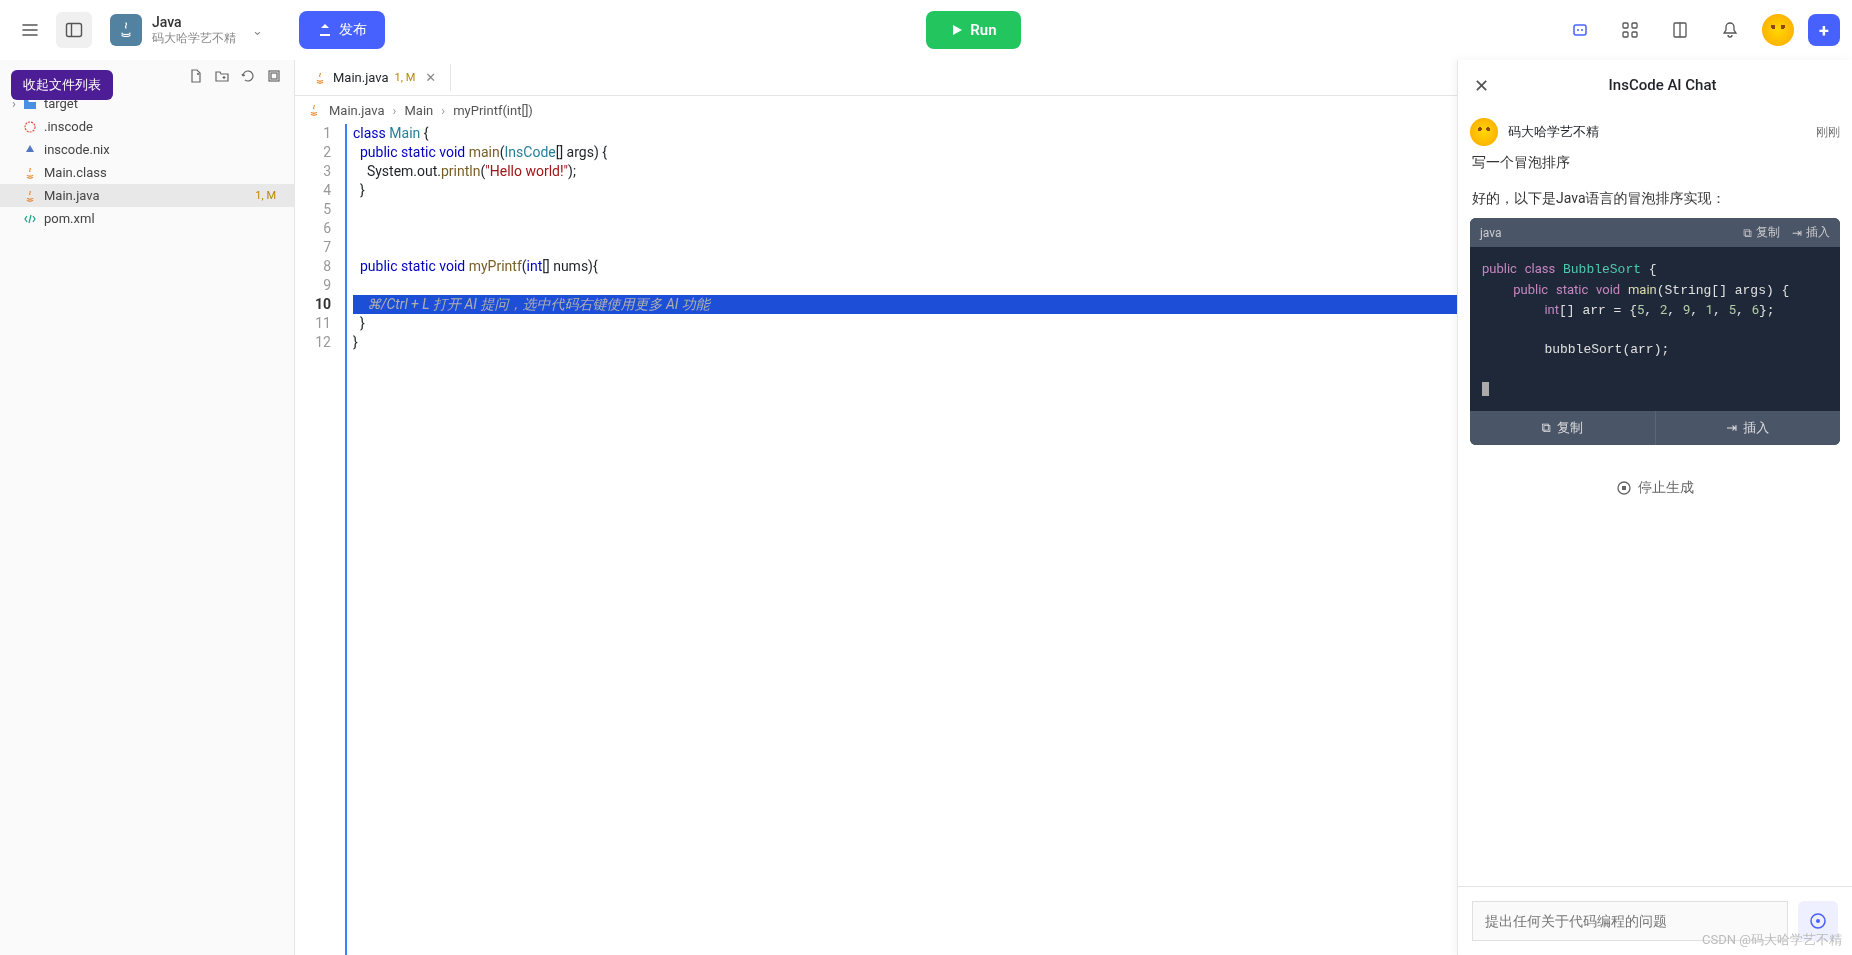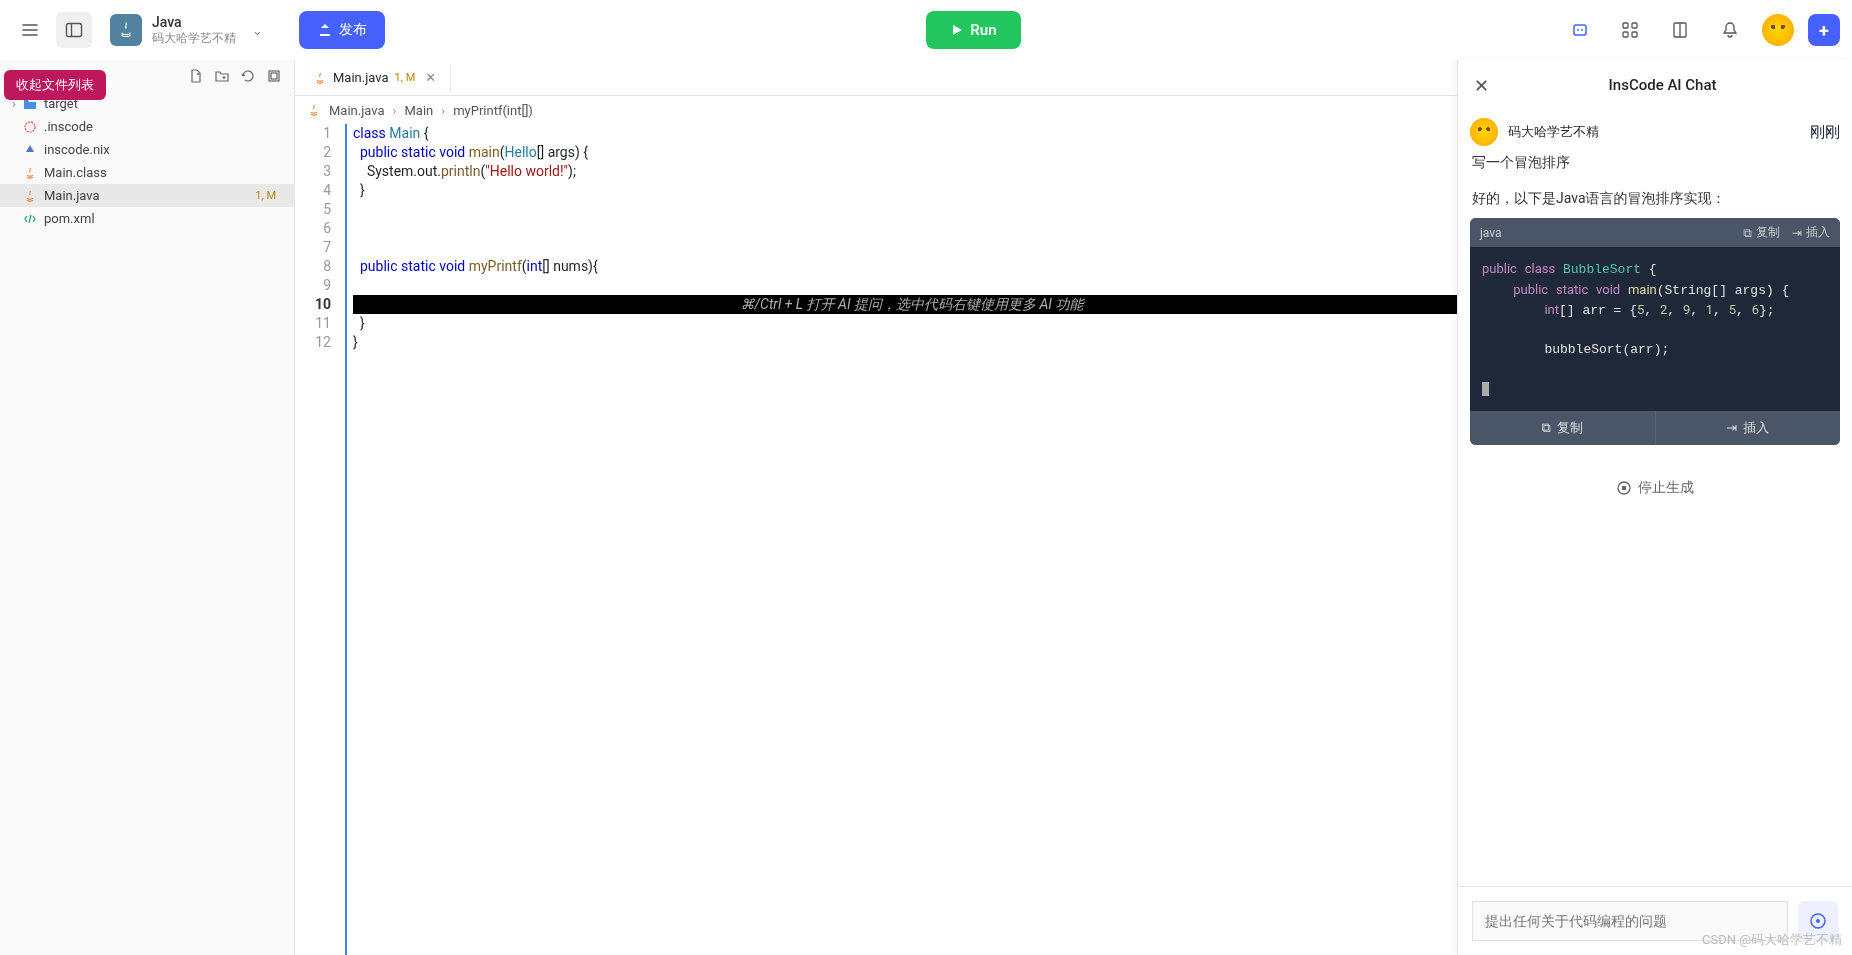--- a/index.html
+++ b/index.html
@@ -21,53 +21,53 @@
 .plus-btn{width:32px;height:32px;background:#4761ff;color:#fff;border-radius:8px;display:flex;align-items:center;justify-content:center;font-size:18px;font-weight:bold;cursor:pointer;}
 .main{display:flex;height:calc(100% - 60px);}
 .sidebar{width:295px;background:#fafafa;border-right:1px solid #e5e5e5;display:flex;flex-direction:column;}
 .sidebar-toolbar{height:32px;display:flex;justify-content:flex-end;align-items:center;gap:10px;padding-right:12px;color:#666;}
 .sidebar-toolbar span{cursor:pointer;}
 .file-list{flex:1;overflow:auto;}
 .file-item{display:flex;align-items:center;gap:6px;padding:4px 10px 4px 22px;cursor:pointer;font-size:13px;color:#444;}
 .file-item.selected{background:#e8e8e8;}
 .file-icon{width:16px;display:inline-flex;justify-content:center;}
 .file-status{margin-left:auto;font-size:11px;color:#b58900;padding-right:8px;}
-.tooltip{position:absolute;top:70px;left:4px;background:#be185d;color:#fff;padding:6px 12px;border-radius:6px;font-size:13px;z-index:100;}
+.tooltip{position:absolute;top:70px;left:11px;background:#4c1d95;color:#fff;padding:6px 12px;border-radius:6px;font-size:13px;z-index:100;}
 .editor{flex:1;display:flex;flex-direction:column;min-width:0;}
 .tabs{height:36px;display:flex;align-items:center;border-bottom:1px solid #e5e5e5;padding-left:8px;}
 .tab{display:flex;align-items:center;gap:6px;padding:6px 10px;font-size:13px;border-right:1px solid #e5e5e5;}
 .tab-status{font-size:11px;color:#b58900;}
 .tab-close{color:#888;cursor:pointer;padding:0 4px;}
 .breadcrumb{height:28px;display:flex;align-items:center;gap:8px;padding-left:12px;font-size:13px;color:#555;}
 .crumb-sep{color:#999;}
 .code-area{flex:1;display:flex;font-family:"Courier New",monospace;font-size:14px;line-height:19px;}
 .gutter{width:50px;text-align:right;padding-right:14px;color:#999;user-select:none;}
 .gutter div{height:19px;}
 .gutter .current{color:#333;font-weight:bold;}
 .code-lines{flex:1;position:relative;border-left:2px solid #3b82f6;padding-left:6px;}
 .code-lines .line{height:19px;white-space:pre;}
 .kw{color:#0000c0;}
 .type{color:#0000c0;}
 .fn{color:#795e26;}
 .str{color:#a31515;}
 .cls{color:#267f99;}
 .hint{color:#b0b0b0;font-style:italic;}
-.highlight{background:#000000;text-align:center;}
+.highlight{background:#1d4ed8;}
 .chat-panel{width:395px;border-left:1px solid #e5e5e5;display:flex;flex-direction:column;background:#fff;box-shadow:-2px 0 8px rgba(0,0,0,0.05);}
 .chat-header{height:50px;display:flex;align-items:center;padding:0 16px;}
 .chat-close{cursor:pointer;color:#555;font-size:18px;}
 .chat-title{flex:1;text-align:center;font-size:15px;font-weight:500;}
 .chat-body{flex:1;overflow:auto;padding:8px 12px;}
 .msg{margin-bottom:18px;}
 .msg-head{display:flex;align-items:center;gap:10px;margin-bottom:8px;}
 .msg-avatar{width:28px;height:28px;border-radius:50%;}
 .msg-avatar.user{background:radial-gradient(circle at 35% 40%,#8b4513 0%,#8b4513 8%,transparent 8%),radial-gradient(circle at 65% 40%,#8b4513 0%,#8b4513 8%,transparent 8%),radial-gradient(circle at 50% 50%,#ffd700 0%,#ffa500 100%);}
 .msg-avatar.ai{background:#4761ff;display:flex;align-items:center;justify-content:center;}
 .msg-name{font-size:13px;font-weight:500;}
-.msg-time{margin-left:auto;font-size:15px;color:#0f172a;}
+.msg-time{margin-left:auto;font-size:12px;color:#737373;}
 .msg-text{font-size:14px;color:#333;padding-left:2px;}
 .code-block{margin-top:10px;border-radius:6px;overflow:hidden;background:#1e2838;}
 .code-head{display:flex;align-items:center;padding:6px 10px;font-size:12px;color:#ccc;background:#4a5568;}
 .code-head-actions{margin-left:auto;display:flex;gap:12px;}
 .code-head-actions span{cursor:pointer;display:flex;align-items:center;gap:4px;}
 .code-content{padding:12px;font-family:"Courier New",monospace;font-size:13px;line-height:1.5;color:#e0e0e0;white-space:pre;overflow-x:auto;}
 .ck{color:#c586c0;}
 .ct{color:#4ec9b0;font-family:Liberation Mono, monospace;}
 .cn{color:#dcdcaa;}
 .cnum{color:#b5cea8;}
@@ -273,21 +273,21 @@
           <div>6</div>
           <div>7</div>
           <div>8</div>
           <div>9</div>
           <div class="current">10</div>
           <div>11</div>
           <div>12</div>
         </div>
       <div class="code-lines">
         <div class="line"><span class="kw">class</span> <span class="cls">Main</span> {</div>
-        <div class="line">  <span class="kw">public</span> <span class="kw">static</span> <span class="type">void</span> <span class="fn">main</span>(<span class="cls">Hello</span>[] args) {</div>
+        <div class="line">  <span class="kw">public</span> <span class="kw">static</span> <span class="type">void</span> <span class="fn">main</span>(<span class="cls">InsCode</span>[] args) {</div>
         <div class="line">    System.out.<span class="fn">println</span>(<span class="str">"Hello world!"</span>);</div>
         <div class="line">  }</div>
         <div class="line"></div>
         <div class="line"></div>
         <div class="line"></div>
         <div class="line">  <span class="kw">public</span> <span class="kw">static</span> <span class="type">void</span> <span class="fn">myPrintf</span>(<span class="type">int</span>[] nums){</div>
         <div class="line"></div>
         <div class="line highlight">    <span class="hint">⌘/Ctrl + L 打开 AI 提问，选中代码右键使用更多 AI 功能</span></div>
         <div class="line">  }</div>
         <div class="line">}</div>

